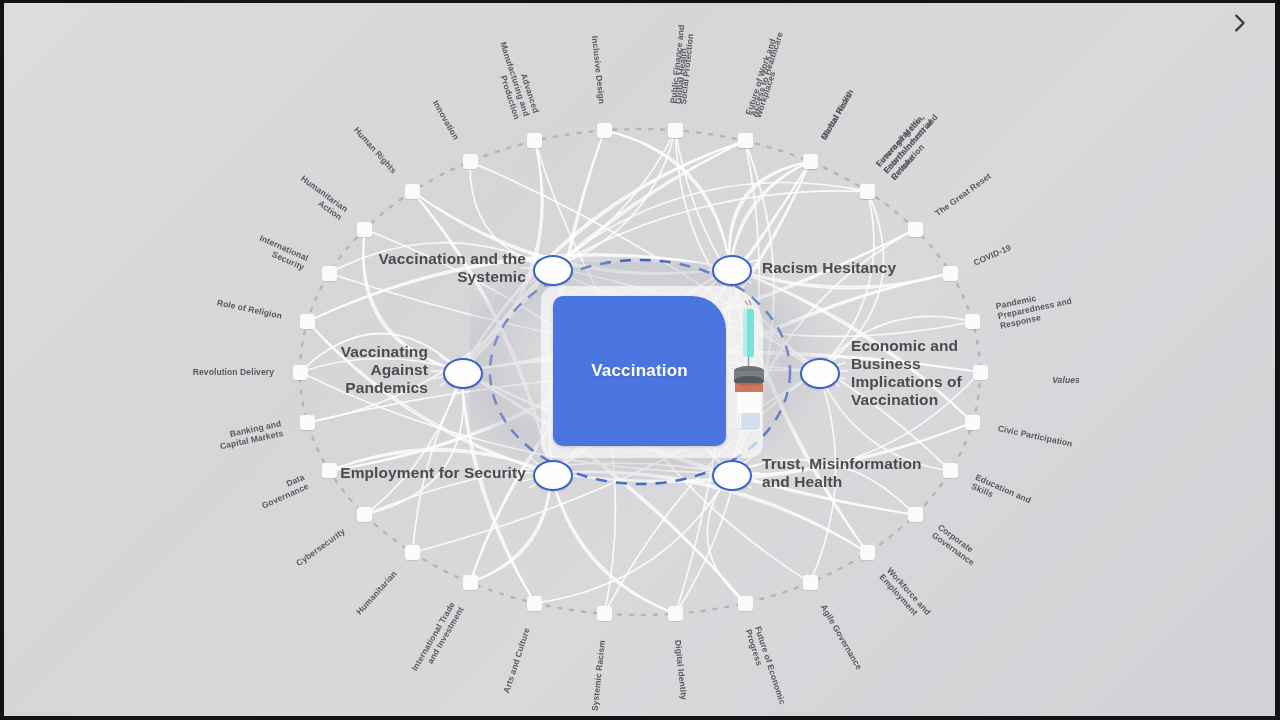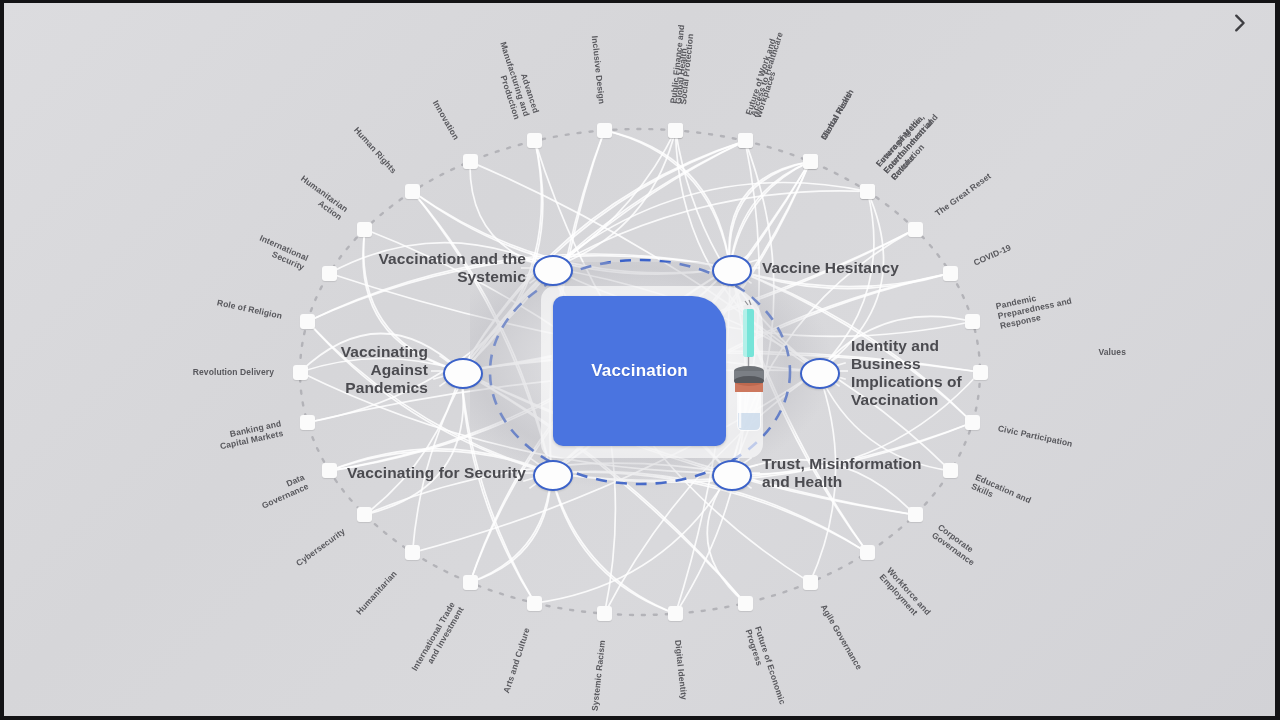--- a/index.html
+++ b/index.html
@@ -276,32 +276,32 @@
       <path d="M11 118 L11 130 Q11 135 16 135 L28 135 Q33 135 33 130 L33 118 Z" fill="#c8d8ea" opacity="0.8"></path>
       <path d="M13 98 L13 133" stroke="#ffffff" stroke-width="2.5" opacity="0.8"></path>
     </svg>
   </div>
 
   <div id="hub-layer">
       <div class="hub" style="left: 533px; top: 254.5px;"></div>
       <div class="hub-label r" style="left: 326px; top: 250px; width: 200px;">Vaccination and the
 Systemic</div>
       <div class="hub" style="left: 712px; top: 254.5px;"></div>
-      <div class="hub-label l" style="left: 762px; top: 259px; width: 220px;">Vaccine Hesitancy</div>
+      <div class="hub-label l" style="left: 762px; top: 259px; width: 220px;">Racism Hesitancy</div>
       <div class="hub" style="left: 443px; top: 357.5px;"></div>
       <div class="hub-label r" style="left: 250px; top: 343px; width: 178px;">Vaccinating
 Against
 Pandemics</div>
       <div class="hub" style="left: 800px; top: 357.5px;"></div>
-      <div class="hub-label l" style="left: 851px; top: 337px; width: 200px;">Identity and
+      <div class="hub-label l" style="left: 851px; top: 337px; width: 200px;">Economic and
 Business
 Implications of
 Vaccination</div>
       <div class="hub" style="left: 533px; top: 459.5px;"></div>
-      <div class="hub-label r" style="left: 286px; top: 464px; width: 240px;">Vaccinating for Security</div>
+      <div class="hub-label r" style="left: 286px; top: 464px; width: 240px;">Employment for Security</div>
       <div class="hub" style="left: 712px; top: 459.5px;"></div>
       <div class="hub-label l" style="left: 762px; top: 455px; width: 215px;">Trust, Misinformation
 and Health</div>
     </div>
 
   <div id="outer-layer">
       <div class="onode" style="left: 668.04px; top: 122.831px;"></div>
       <div class="olabel" style="left: 678.257px; top: 104.474px; width: 120px; text-align: left; transform: translateY(-50%) rotate(-84deg); transform-origin: 0px 50%;">Global Health</div>
       <div class="onode" style="left: 737.566px; top: 133.393px;"></div>
       <div class="olabel" style="left: 753.1px; top: 116.166px; width: 120px; text-align: left; transform: translateY(-50%) rotate(-72deg); transform-origin: 0px 50%;">Future of Work and
@@ -314,21 +314,21 @@
 Culture</div>
       <div class="onode" style="left: 907.566px; top: 221.668px;"></div>
       <div class="olabel" style="left: 936.1px; top: 213.886px; width: 120px; text-align: left; transform: translateY(-50%) rotate(-36deg); transform-origin: 0px 50%;">The Great Reset</div>
       <div class="onode" style="left: 943.105px; top: 265.663px;"></div>
       <div class="olabel" style="left: 974.358px; top: 262.588px; width: 120px; text-align: left; transform: translateY(-50%) rotate(-24deg); transform-origin: 0px 50%;">COVID-19</div>
       <div class="onode" style="left: 965.07px; top: 313.977px;"></div>
       <div class="olabel" style="left: 998.002px; top: 316.072px; width: 120px; text-align: left; transform: translateY(-50%) rotate(-12deg); transform-origin: 0px 50%;">Pandemic
 Preparedness and
 Response</div>
       <div class="onode" style="left: 972.5px; top: 364.5px;"></div>
-      <div class="olabel" style="left: 1006px; top: 352px; width: 120px; text-align: right; transform: translateY(-50%) rotate(0deg); transform-origin: 0px 50%;">Values</div>
+      <div class="olabel" style="left: 1006px; top: 380px; width: 120px; text-align: center; transform: translateY(-50%) rotate(0deg); transform-origin: 0px 50%; font-style: italic;">Values</div>
       <div class="onode" style="left: 965.07px; top: 415.023px;"></div>
       <div class="olabel" style="left: 998.002px; top: 427.928px; width: 120px; text-align: left; transform: translateY(-50%) rotate(12deg); transform-origin: 0px 50%;">Civic Participation</div>
       <div class="onode" style="left: 943.105px; top: 463.337px;"></div>
       <div class="olabel" style="left: 974.358px; top: 481.412px; width: 120px; text-align: left; transform: translateY(-50%) rotate(24deg); transform-origin: 0px 50%;">Education and
 Skills</div>
       <div class="onode" style="left: 907.566px; top: 507.332px;"></div>
       <div class="olabel" style="left: 936.1px; top: 530.114px; width: 120px; text-align: left; transform: translateY(-50%) rotate(36deg); transform-origin: 0px 50%;">Corporate
 Governance</div>
       <div class="onode" style="left: 860.004px; top: 545.084px;"></div>
       <div class="olabel" style="left: 884.902px; top: 571.906px; width: 120px; text-align: left; transform: translateY(-50%) rotate(48deg); transform-origin: 0px 50%;">Workforce and

